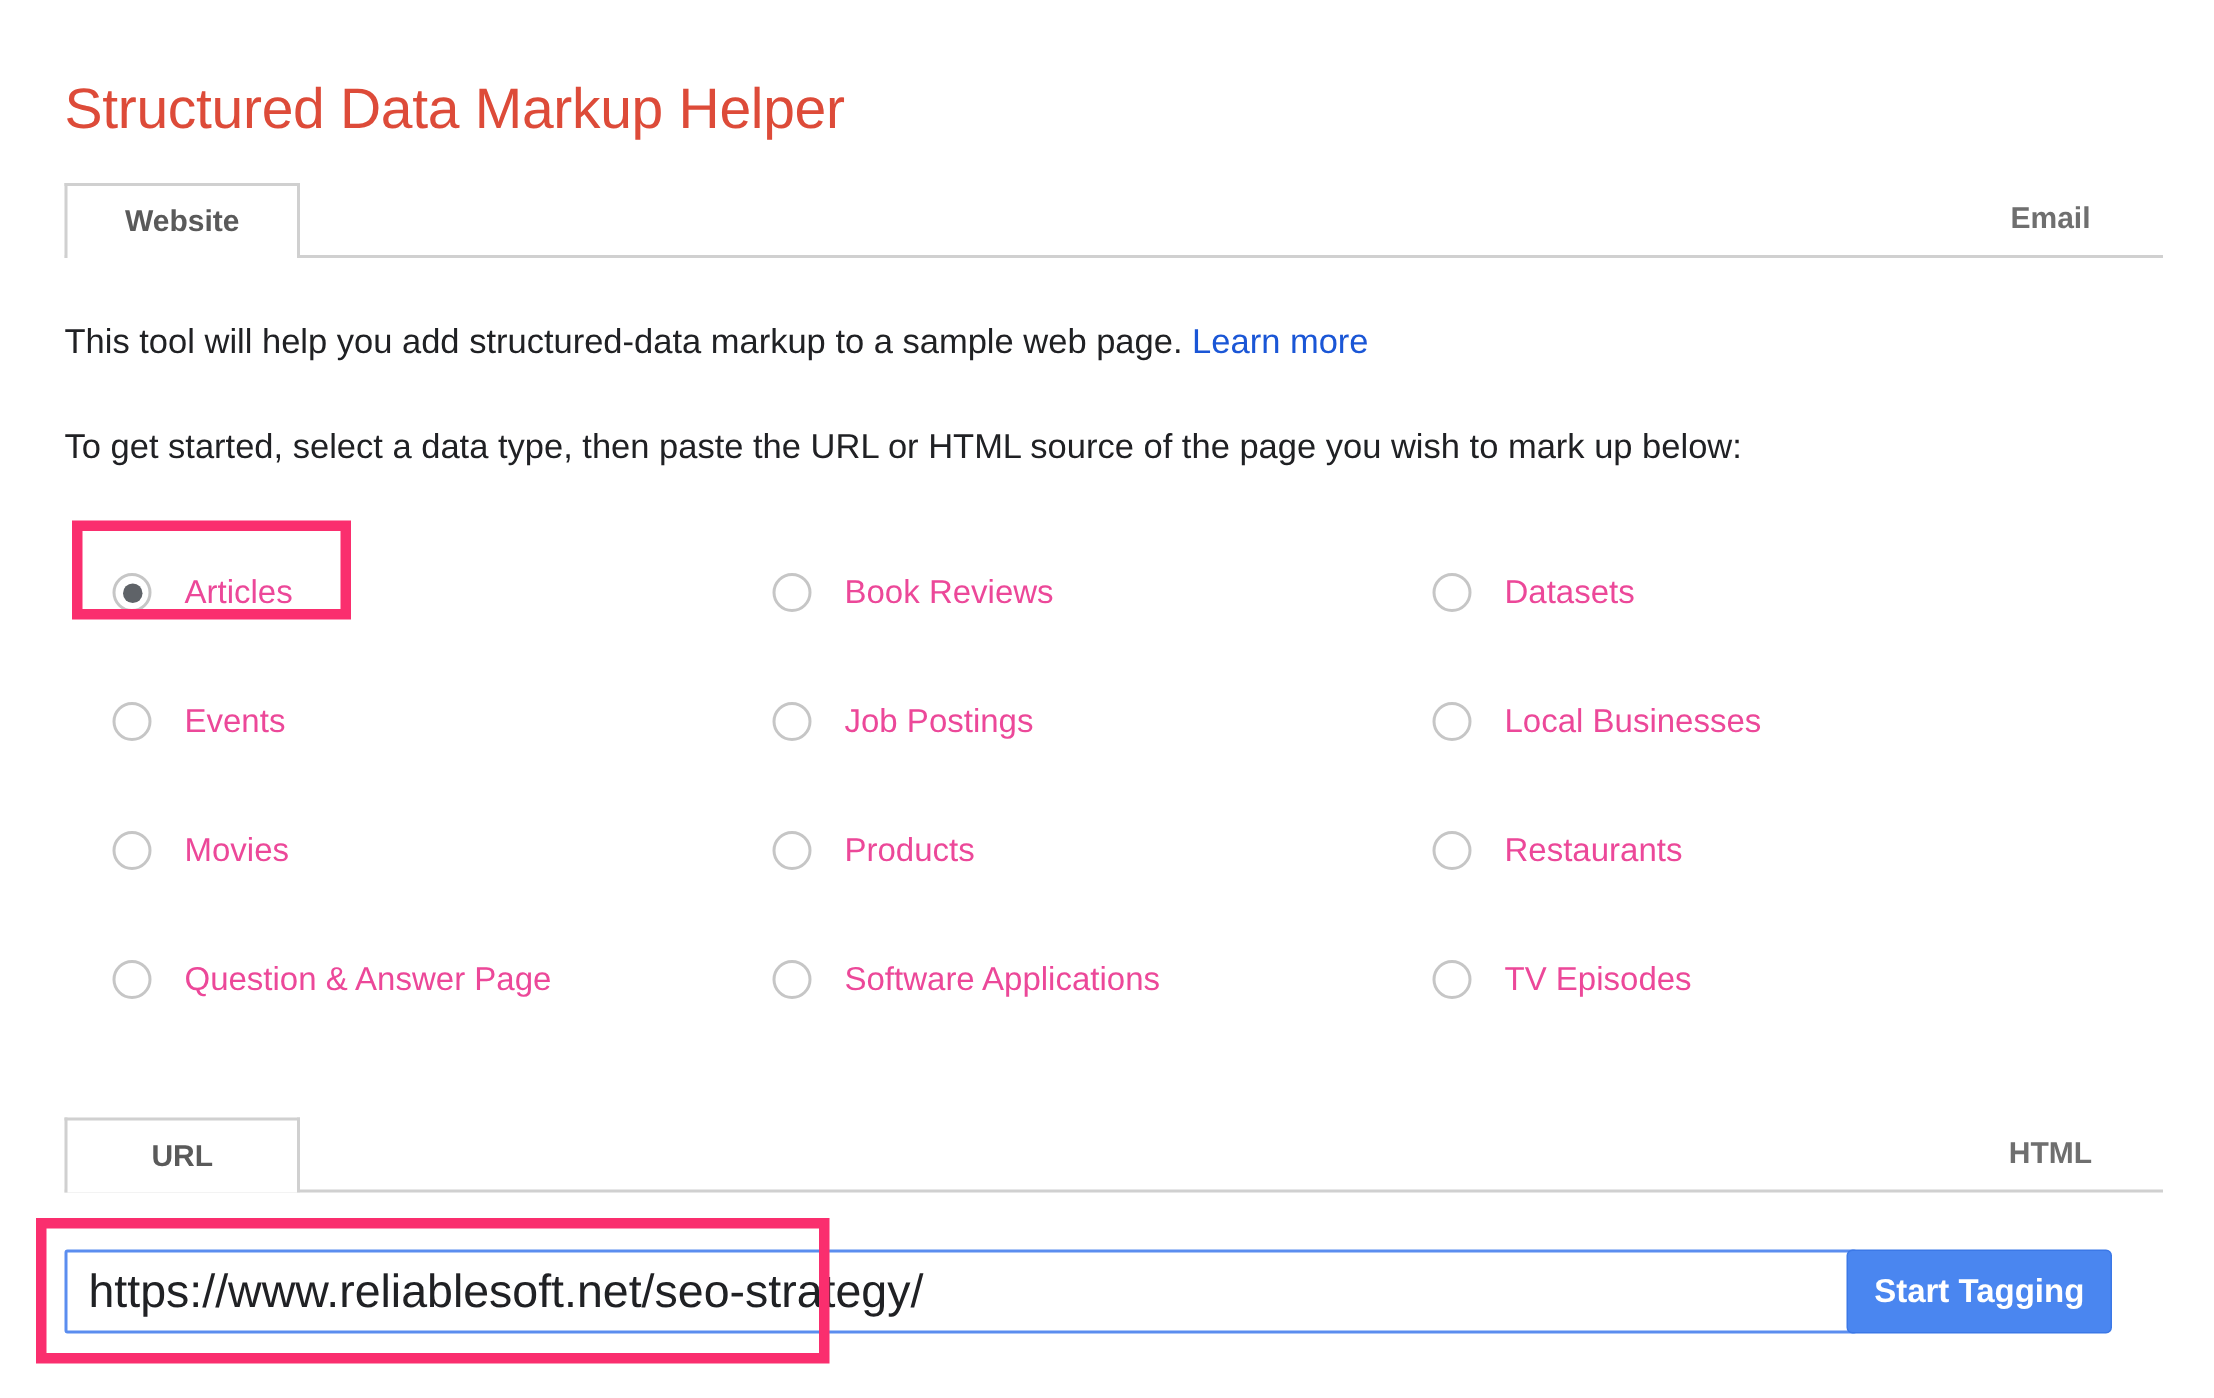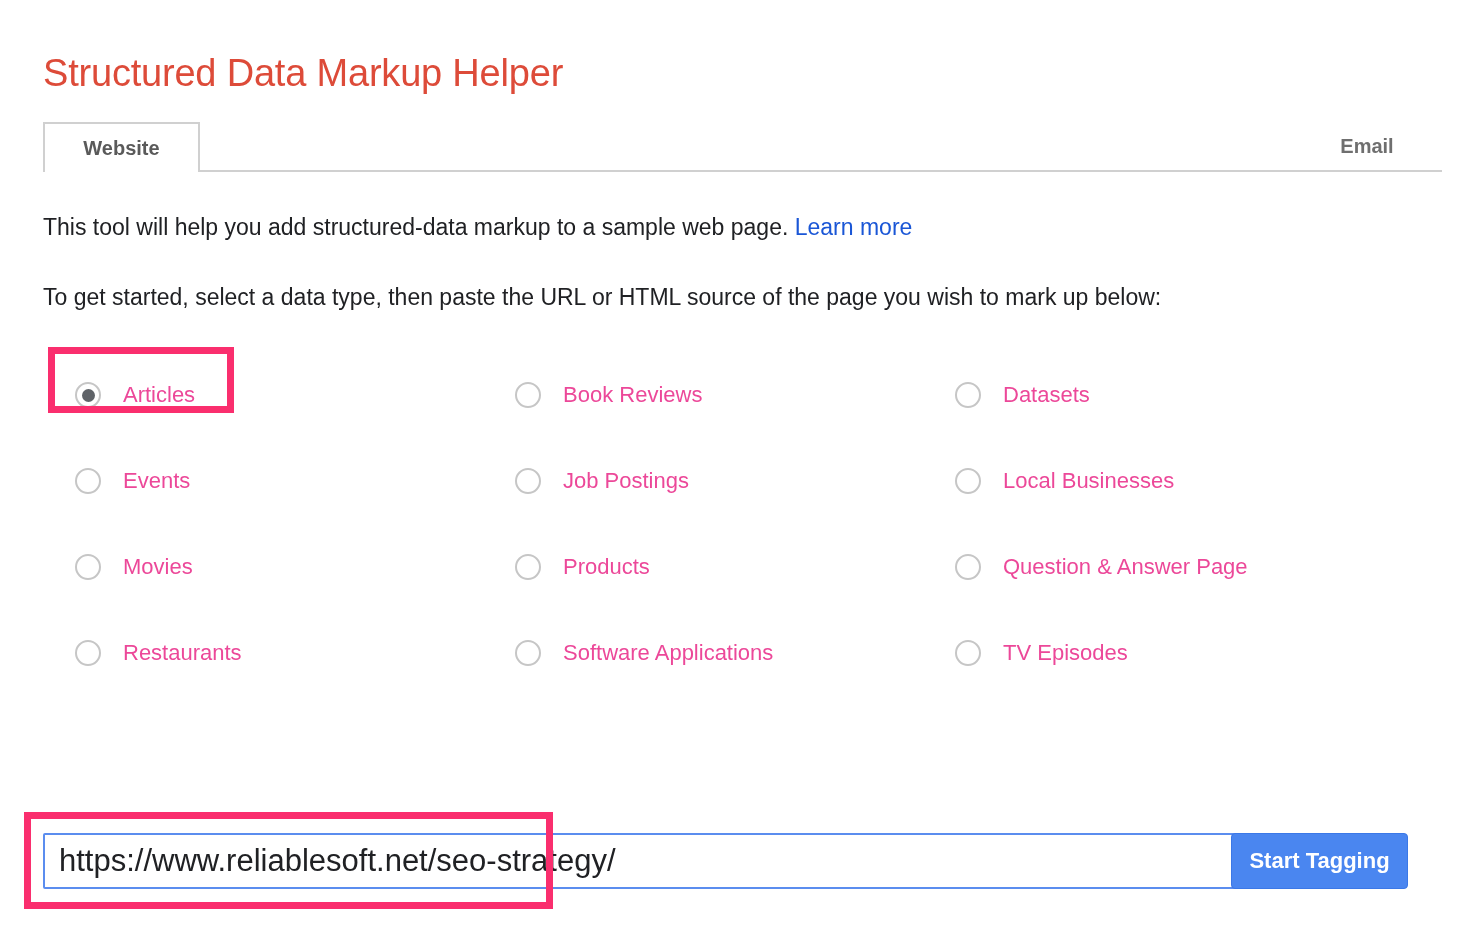--- a/index.html
+++ b/index.html
@@ -279,40 +279,48 @@
       <span class="radio-label">Movies</span>
     </div>
 
     <div class="radio-option">
       <span class="radio-dot"></span>
       <span class="radio-label">Products</span>
     </div>
 
     <div class="radio-option">
       <span class="radio-dot"></span>
+      <span class="radio-label">Restaurants</span>
+    </div>
+
+    <div class="radio-option">
+      <span class="radio-dot"></span>
       <span class="radio-label">Question &amp; Answer Page</span>
     </div>
 
     <div class="radio-option">
       <span class="radio-dot"></span>
-      <span class="radio-label">Restaurants</span>
-    </div>
-
-    <div class="radio-option">
-      <span class="radio-dot"></span>
       <span class="radio-label">Software Applications</span>
     </div>
 
     <div class="radio-option">
       <span class="radio-dot"></span>
       <span class="radio-label">TV Episodes</span>
     </div>
 
   </div>
 
+  <div class="tabstrip" id="tabstrip-source">
+    <div class="tab active">
+      <span>URL</span>
+    </div>
+    <div class="tab inactive">
+      <span>HTML</span>
+    </div>
+  </div>
 
   <div class="url-row">
     <input class="url-input" type="text" value="https://www.reliablesoft.net/seo-strategy/" style="">
     <button class="start-button">Start Tagging</button>
   </div>
 
   <div class="annot-box" id="annot-articles"></div>
   <div class="annot-box" id="annot-url"></div>
 
 </div>

